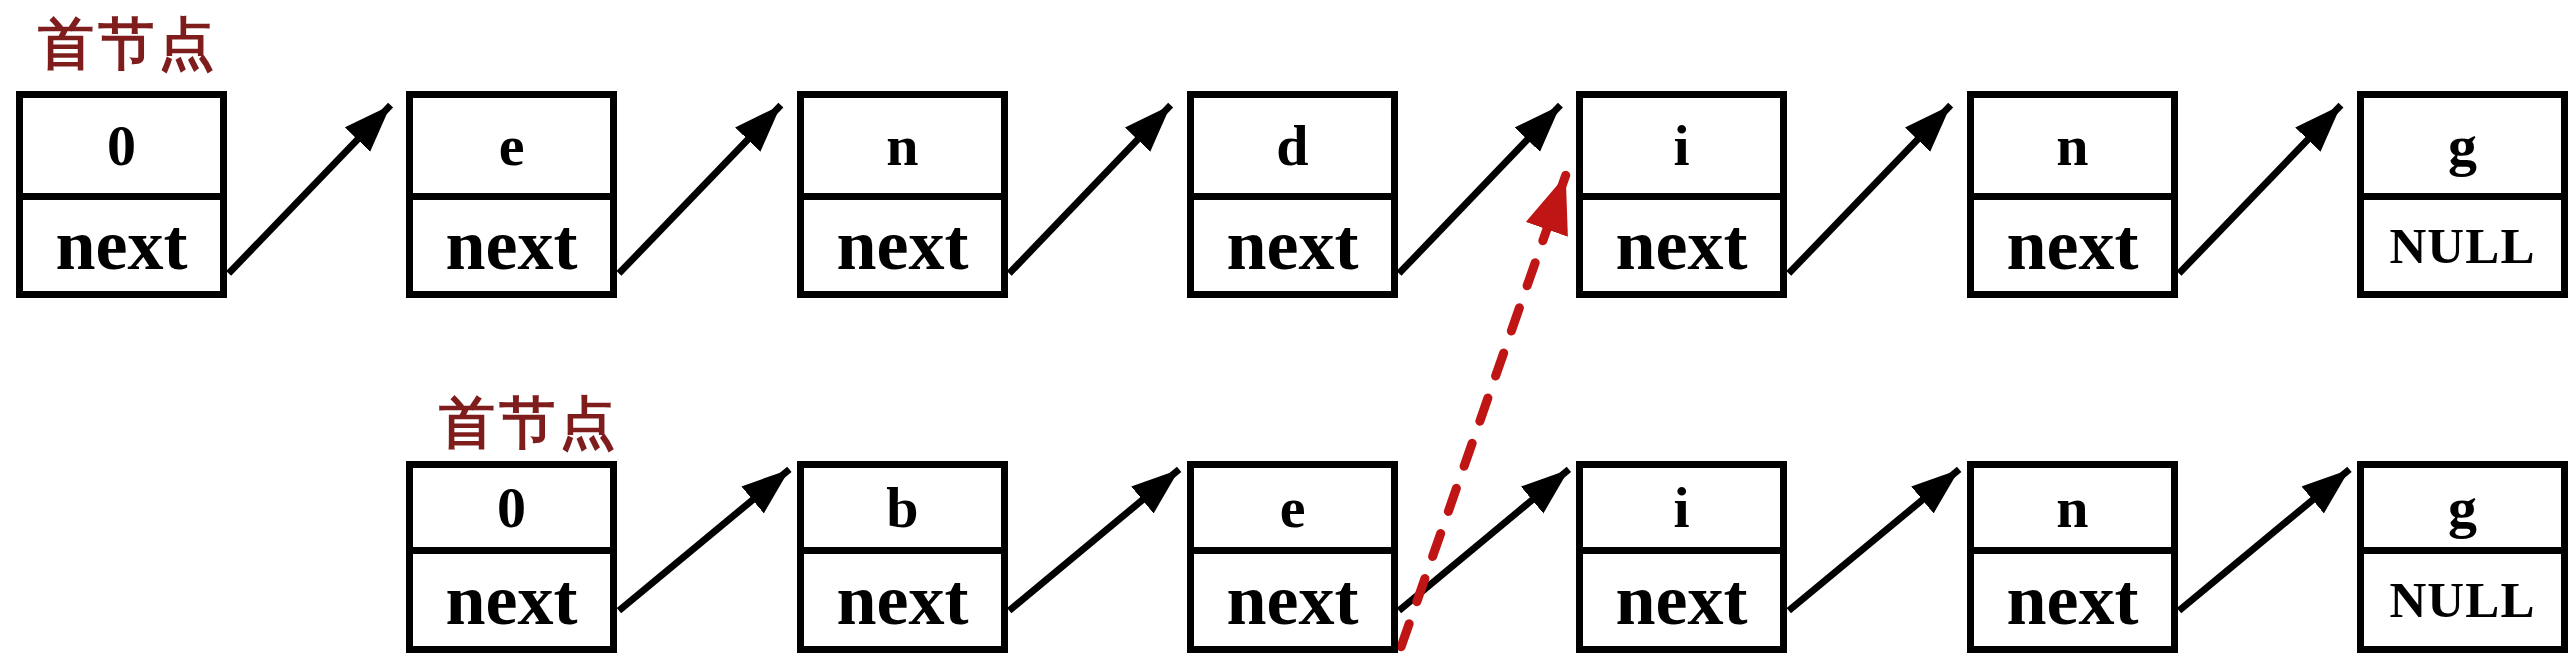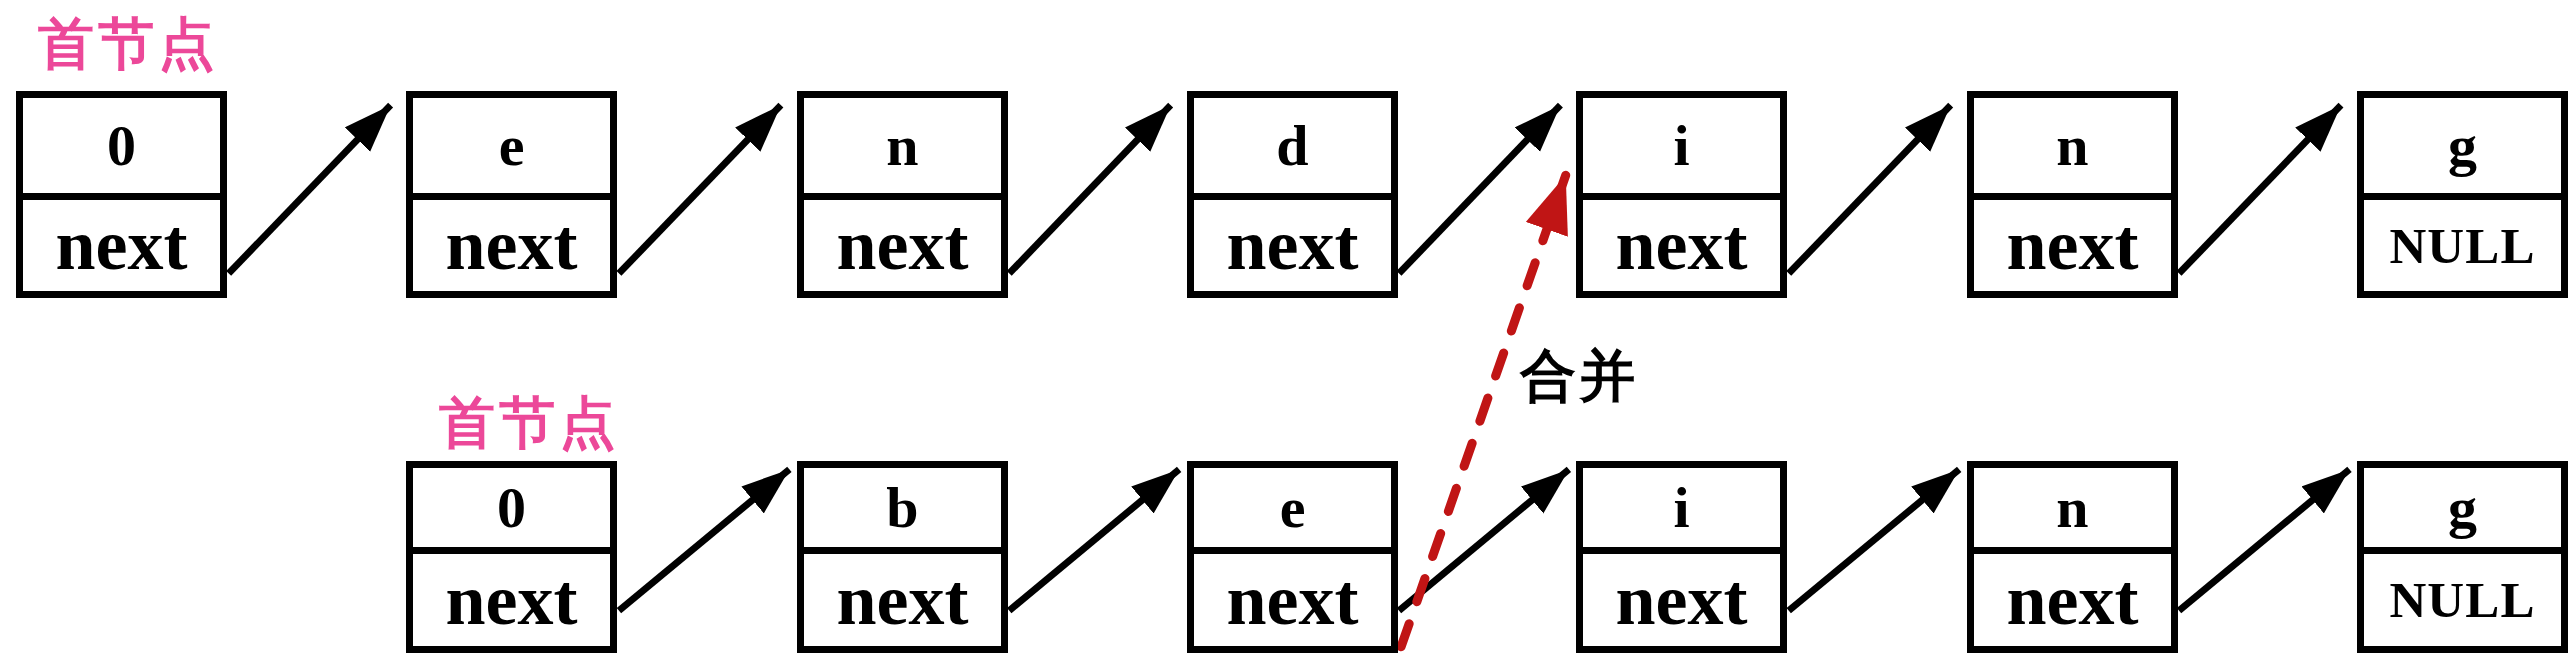--- a/index.html
+++ b/index.html
@@ -7,21 +7,21 @@
     position:relative;
     width:2576px;height:668px;
     background:#ffffff;
     overflow:hidden;
     font-family:"Liberation Serif","DejaVu Serif",serif;
   }
   .head-label{
     position:absolute;
     font-size:56px;
     line-height:1.15;
-    color:#ec4899;
+    color:#7f1d1d;
     font-weight:600;
     letter-spacing:4.2px;
     white-space:nowrap;
   }
   #top-head-label{left:38px;top:11.7px;}
   #bottom-head-label{left:439px;top:391px;}
   .merge-label{
     position:absolute;
     left:1520px;top:344px;
     font-size:56px;
@@ -61,21 +61,20 @@
 </style>
 </head>
 <body>
 
 <div class="canvas">
 
   <div class="head-label" id="top-head-label">首节点</div>
 
   <div class="head-label" id="bottom-head-label">首节点</div>
 
-  <div class="merge-label">合并</div>
 
   <svg class="arrows" viewBox="0 0 4850 1258" xmlns="http://www.w3.org/2000/svg">
     <defs>
       <marker id="mk-black" markerUnits="userSpaceOnUse" markerWidth="95" markerHeight="70" refX="90" refY="33" orient="auto">
         <polygon points="0,0 90,33 0,66" fill="#000000"></polygon>
       </marker>
       <marker id="mk-red" markerUnits="userSpaceOnUse" markerWidth="120" markerHeight="88" refX="108" refY="42" orient="auto">
         <polygon points="0,0 108,42 0,84" fill="#c01515"></polygon>
       </marker>
     </defs>

